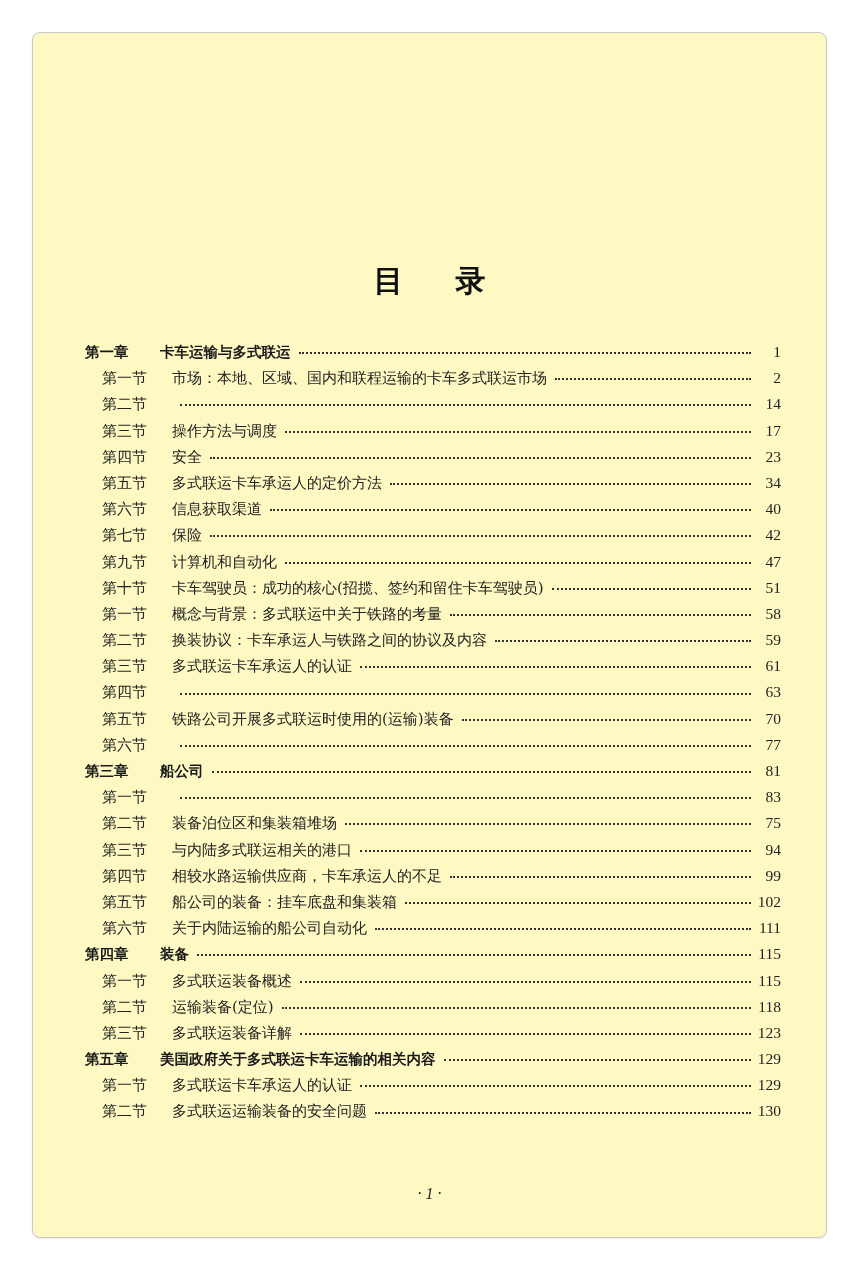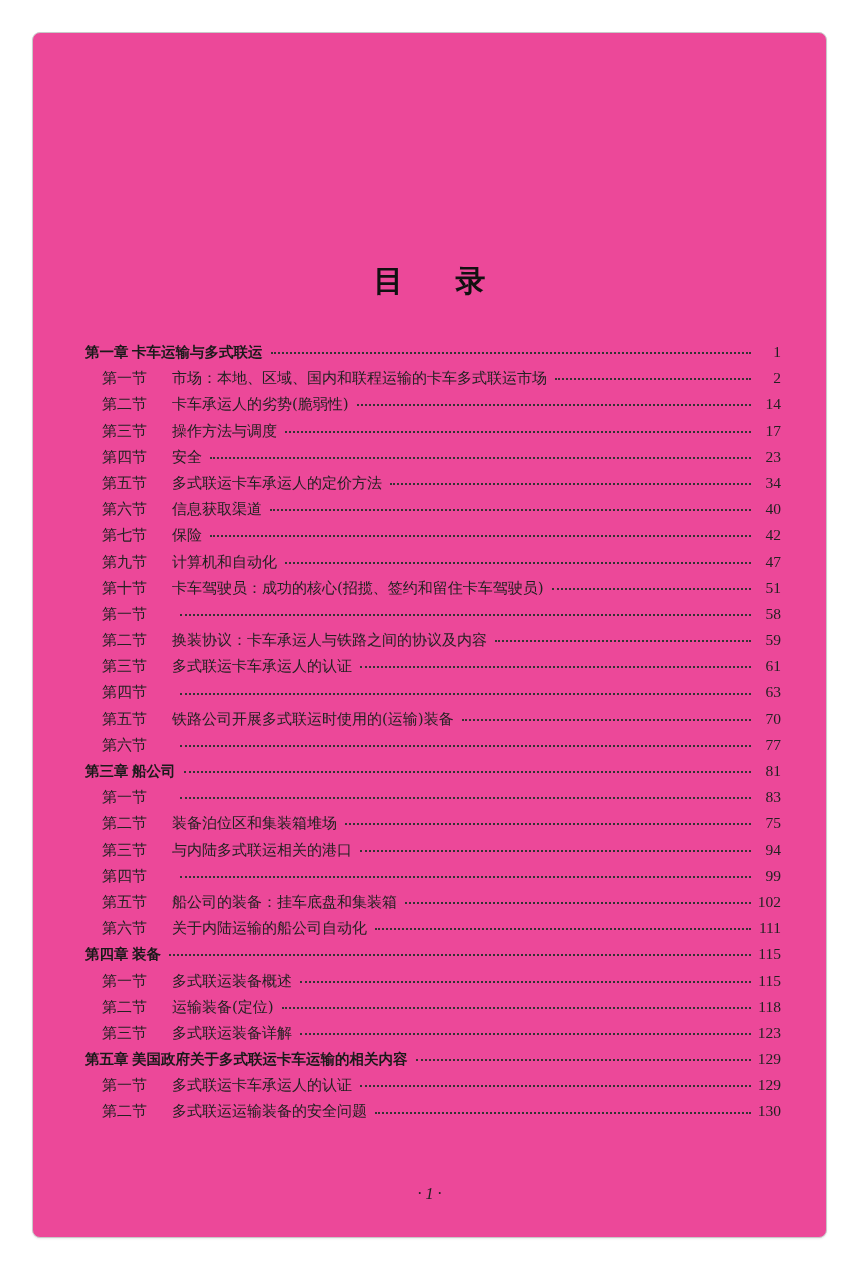--- a/index.html
+++ b/index.html
@@ -16,21 +16,21 @@
     color: #1a1a1a;
   }
   .page {
     position: absolute;
     left: 32px;
     top: 32px;
     width: 795px;
     height: 1206px;
     border: 1.5px solid #c9c9c9;
     border-radius: 8px;
-    background: #ec4899;
+    background: #fef9c3;
     box-shadow: 0 1px 2px rgba(0,0,0,0.08);
     box-sizing: border-box;
   }
   .title {
     position: absolute;
     left: 0;
     width: 100%;
     top: 228px;
     text-align: center;
     font-family: "DejaVu Serif", "Liberation Serif", serif;
@@ -63,22 +63,22 @@
   }
   .row.section {
     padding-left: 17px;
     font-family: "DejaVu Serif", "Liberation Serif", serif;
     font-weight: normal;
     color: #222;
   }
   .label {
     flex: none;
   }
-  .row.chapter .label { width: 43px; margin-right: 4px; }
-  .row.chapter .heading { margin-left: 0; }
+  .row.chapter .label { width: 43px; margin-right: 16px; }
+  .row.chapter .heading { margin-left: 16px; }
   .row.section .label { width: 70px; }
   .heading {
     flex: none;
   }
   .leader {
     flex: 1 1 auto;
     overflow: hidden;
     margin: 0 6px 0 8px;
     position: relative;
     height: 10px;
@@ -126,21 +126,20 @@
         <span class="pagenum">1</span>
       </div>
       <div class="row section">
         <span class="label">第一节</span>
         <span class="heading">市场：本地、区域、国内和联程运输的卡车多式联运市场</span>
         <span class="leader"></span>
         <span class="pagenum">2</span>
       </div>
       <div class="row section">
         <span class="label">第二节</span>
-        <span class="heading">卡车承运人的劣势(脆弱性)</span>
         <span class="leader"></span>
         <span class="pagenum">14</span>
       </div>
       <div class="row section">
         <span class="label">第三节</span>
         <span class="heading">操作方法与调度</span>
         <span class="leader"></span>
         <span class="pagenum">17</span>
       </div>
       <div class="row section">
@@ -174,20 +173,21 @@
         <span class="pagenum">47</span>
       </div>
       <div class="row section">
         <span class="label">第十节</span>
         <span class="heading">卡车驾驶员：成功的核心(招揽、签约和留住卡车驾驶员)</span>
         <span class="leader"></span>
         <span class="pagenum">51</span>
       </div>
       <div class="row section">
         <span class="label">第一节</span>
+        <span class="heading">概念与背景：多式联运中关于铁路的考量</span>
         <span class="leader"></span>
         <span class="pagenum">58</span>
       </div>
       <div class="row section">
         <span class="label">第二节</span>
         <span class="heading">换装协议：卡车承运人与铁路之间的协议及内容</span>
         <span class="leader"></span>
         <span class="pagenum">59</span>
       </div>
       <div class="row section">
@@ -230,20 +230,21 @@
         <span class="pagenum">75</span>
       </div>
       <div class="row section">
         <span class="label">第三节</span>
         <span class="heading">与内陆多式联运相关的港口</span>
         <span class="leader"></span>
         <span class="pagenum">94</span>
       </div>
       <div class="row section">
         <span class="label">第四节</span>
+        <span class="heading">相较水路运输供应商，卡车承运人的不足</span>
         <span class="leader"></span>
         <span class="pagenum">99</span>
       </div>
       <div class="row section">
         <span class="label">第五节</span>
         <span class="heading">船公司的装备：挂车底盘和集装箱</span>
         <span class="leader"></span>
         <span class="pagenum">102</span>
       </div>
       <div class="row section">

